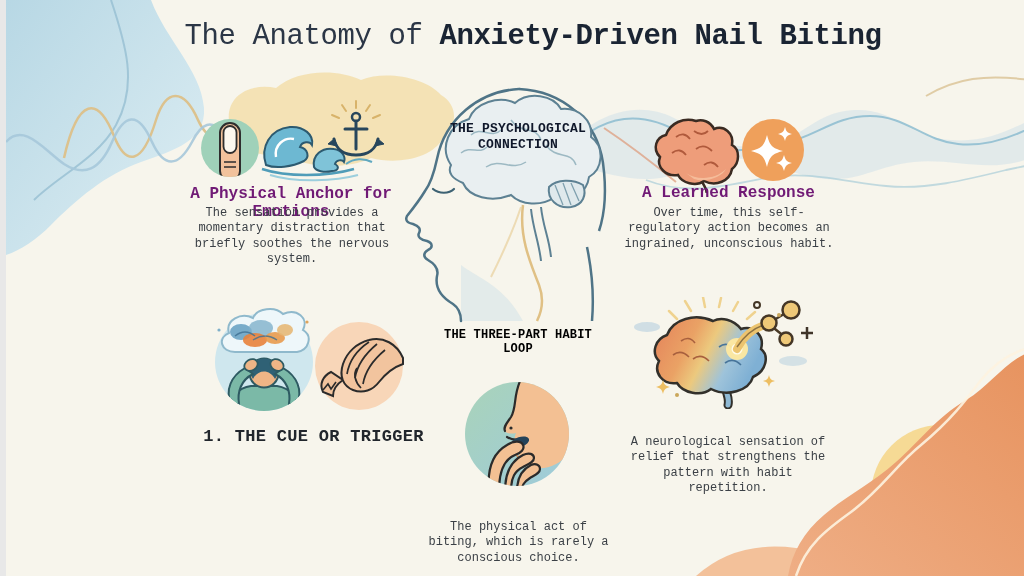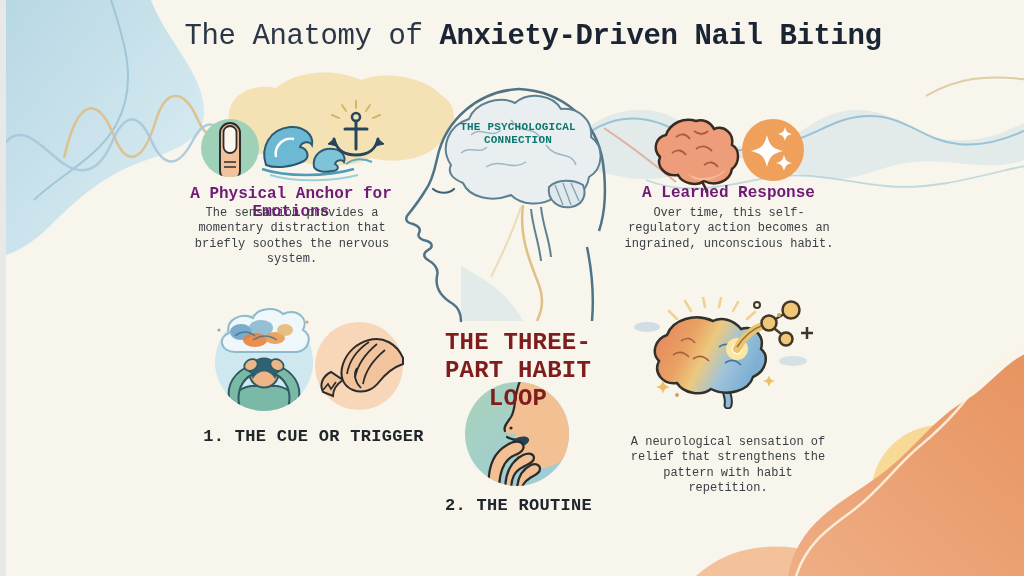--- a/index.html
+++ b/index.html
@@ -5,24 +5,24 @@
   html,body{margin:0;padding:0;background:#e8e8e8;}
   #canvas{position:relative;width:1024px;height:576px;overflow:hidden;
     background:#f7f5ec;font-family:Liberation Mono, monospace;margin-left:6px;}
   #canvas svg{position:absolute;}
   .txt{position:absolute;text-align:center;z-index:5;}
   .title{top:20px;left:30px;right:0;font-size:29px;letter-spacing:-0.4px;color:#2b3646;z-index:5;}
   .title b{color:#1a2433;font-weight:800;}
   .h{font-weight:700;color:#701a75;font-size:16px;}
   .u{font-weight:800;color:#21262c;font-size:17px;letter-spacing:.3px;}
   .b{font-size:12px;color:#3b4046;line-height:1.28;}
-  .brainlabel{top:121px;left:437px;width:150px;font-weight:800;font-size:11px;
-    line-height:1.2;letter-spacing:.2px;color:#0f766e;}
-  .looplabel{top:329px;left:427px;width:170px;font-weight:800;font-size:24px;
-    line-height:1.16;letter-spacing:.2px;color:#7f1d1d;}
+  .brainlabel{top:121px;left:437px;width:150px;font-weight:800;font-size:13px;
+    line-height:1.2;letter-spacing:.2px;color:#0f172a;}
+  .looplabel{top:329px;left:427px;width:170px;font-weight:800;font-size:12px;
+    line-height:1.16;letter-spacing:.2px;color:#000000;}
 </style>
 </head>
 <body>
 
 <div id="canvas">
 
   <svg style="left:0;top:0;z-index:0" width="1024" height="576" viewBox="0 0 1024 576">
     <defs>
       <linearGradient id="blobBlue" x1="0" y1="0" x2="1" y2="1">
         <stop offset="0" stop-color="#b4d6e4"></stop>
@@ -224,17 +224,17 @@
       <path d="M168 36 H180 M174 30 V42" stroke="#3f3428" stroke-width="2.5"></path>
     </g>
     <path transform="translate(30,90)" d="M0,-7 C1.3,-2.2 2.2,-1.3 7,0 C2.2,1.3 1.3,2.2 0,7 C-1.3,2.2 -2.2,1.3 -7,0 C-2.2,-1.3 -1.3,-2.2 0,-7 Z" fill="#edbe62"></path>
     <path transform="translate(136,84)" d="M0,-6 C1.1,-1.9 1.9,-1.1 6,0 C1.9,1.1 1.1,1.9 0,6 C-1.1,1.9 -1.9,1.1 -6,0 C-1.9,-1.1 -1.1,-1.9 0,-6 Z" fill="#edbe62"></path>
     <circle cx="44" cy="98" r="2" fill="#caa75c"></circle>
       <circle cx="146" cy="18" r="2" fill="#caa75c"></circle>
   </svg>
 
   <div class="txt u" style="top:427px;left:195px;width:225px">1. THE CUE OR TRIGGER</div>
 
-  <div class="txt u" style="top:496px;left:430px;width:165px">2. THE ROUTINE</div>
+  <div class="txt b" style="top:520px;left:420px;width:185px">The physical act of biting, which is rarely a conscious choice.</div>
 
   <div class="txt b" style="top:435px;left:618px;width:208px">A neurological sensation of relief that strengthens the pattern with habit repetition.</div>
 
 </div>
 
 </body></html>

